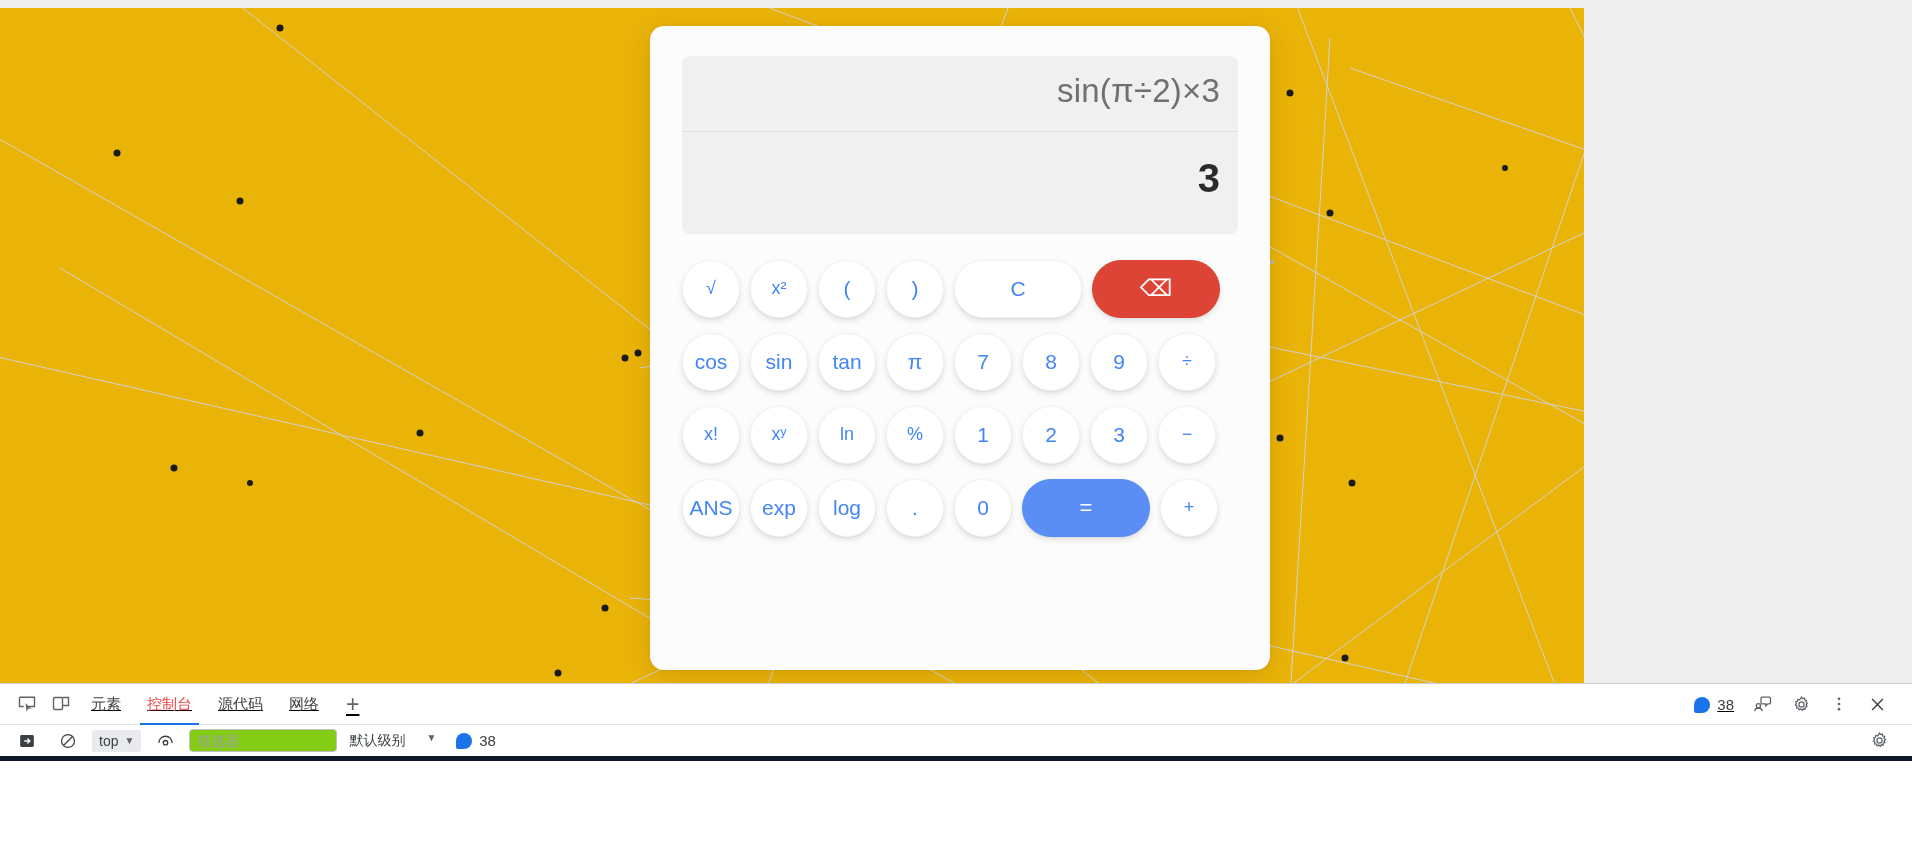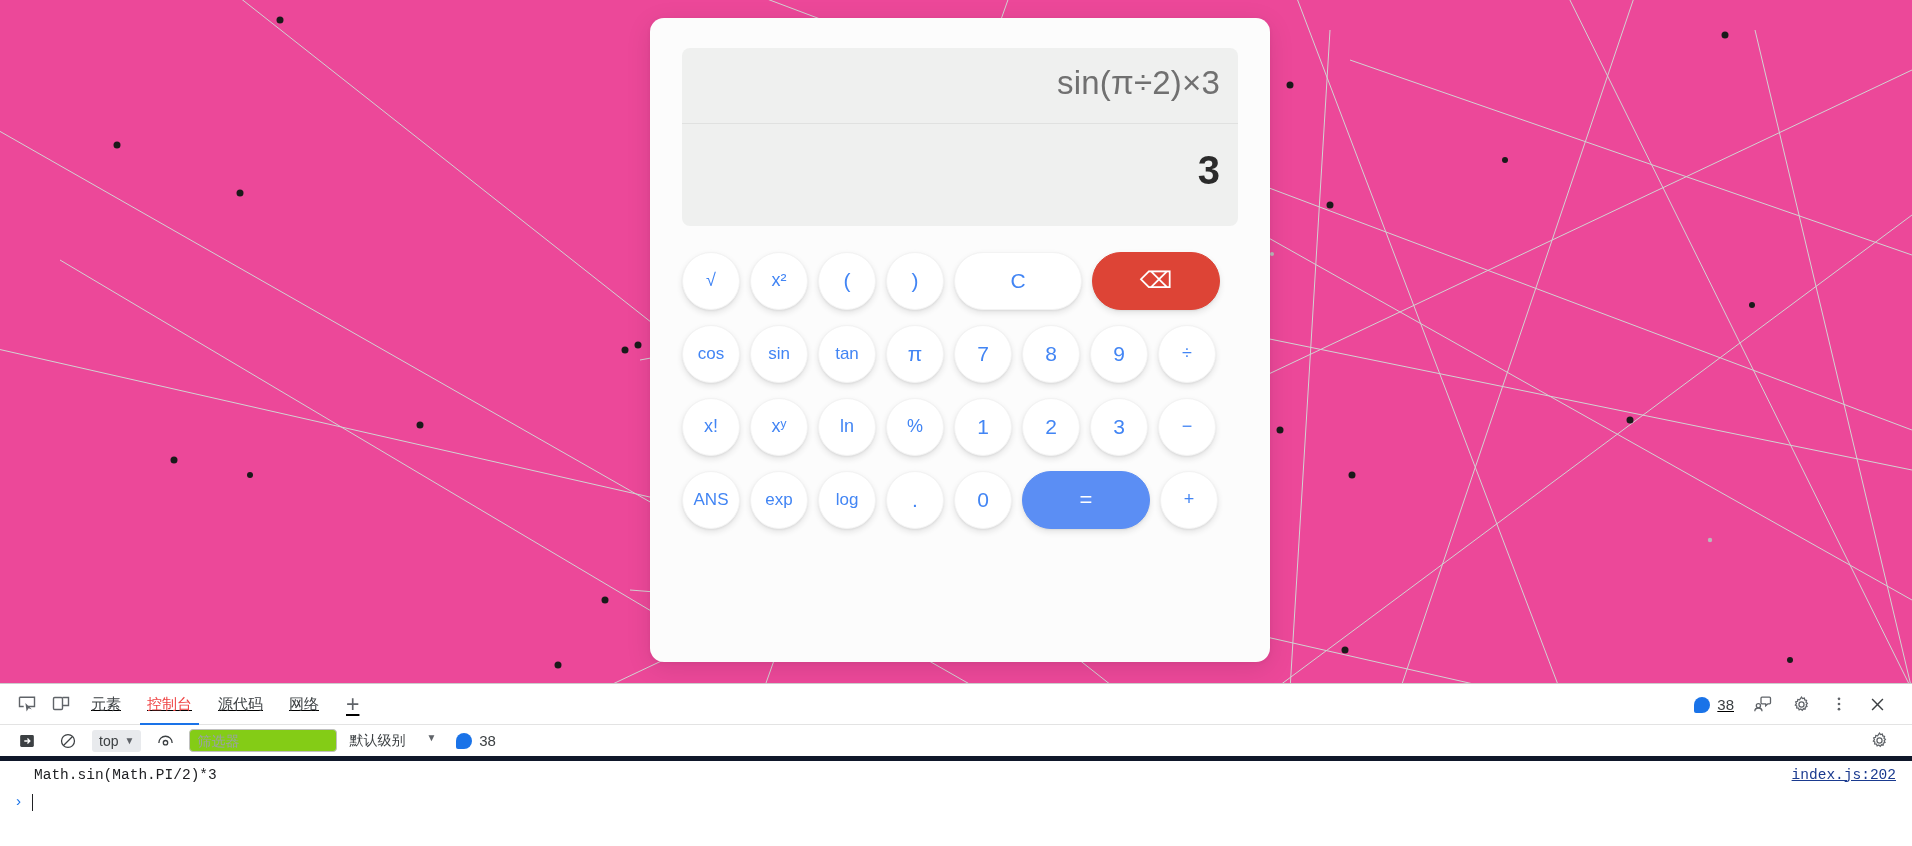--- a/index.html
+++ b/index.html
@@ -7,23 +7,23 @@
     width: 1912px; height: 846px;
     font-family: "Liberation Sans", sans-serif;
     overflow: hidden;
     background: #eeeeee;
   }
 
   #app { position: relative; width: 1912px; height: 846px; }
 
   
   .page-area {
-    position: absolute; left: 0; top: 0;
-    width: 1912px; height: 683px;
-    background: #ec4899;
+    position: absolute; left: 0; top: 8px;
+    width: 1584px; height: 683px;
+    background: #eab308;
     overflow: hidden;
   }
   .constellation { position: absolute; inset: 0; }
 
   
   .calc-card {
     position: absolute;
     left: 650px; top: 18px;
     width: 620px; height: 644px;
     background: #fcfcfc;
@@ -73,21 +73,21 @@
     display: flex; align-items: center; justify-content: center;
     color: #4285f4;
     font-size: 21px;
     font-family: "Liberation Sans", sans-serif;
     cursor: pointer;
     box-shadow: 0 3px 6px rgba(0,0,0,0.10), 0 1px 2px rgba(0,0,0,0.06);
     user-select: none;
     flex: 0 0 auto;
   }
   .key.small { font-size: 18px; }
-  .key.tiny { font-size: 17px; }
+  .key.tiny { font-size: 21px; }
   .key.wide {
     width: 128px;
     border-radius: 30px;
   }
   .key.danger {
     background: #dd4436;
     color: #ffffff;
     border-color: #dd4436;
     font-size: 23px;
   }
@@ -444,25 +444,15 @@
       <div class="dt-filter-right">
         <div class="dt-icon-btn">
           <svg width="19" height="19" viewBox="0 0 20 20" fill="none" stroke="#5f6368" stroke-width="1.3">
             <circle cx="10" cy="10" r="2.7"></circle>
             <path d="M10 2.2l1.1 1.6 1.9-.5.4 1.9 1.9.5-.6 1.9 1.5 1.2-1.3 1.5.9 1.7-1.8.8-.1 2-1.9-.3-1.2 1.6-1.5-1.3-1.8.9-.7-1.9-1.9-.2.2-1.9-1.6-1.1 1.2-1.5-.8-1.8 1.9-.7.3-1.9 1.9.4z"></path>
           </svg>
         </div>
       </div>
     </div>
 
-    <div class="console-body">
-      <div class="console-line">
-        <span>Math.sin(Math.PI/2)*3</span>
-        <span class="console-src">index.js:202</span>
-      </div>
-      <div class="console-prompt-row">
-        <span class="prompt-arrow">›</span>
-        <span class="caret-bar"></span>
-      </div>
-    </div>
 
   </div>
 </div>
 
 </body></html>

